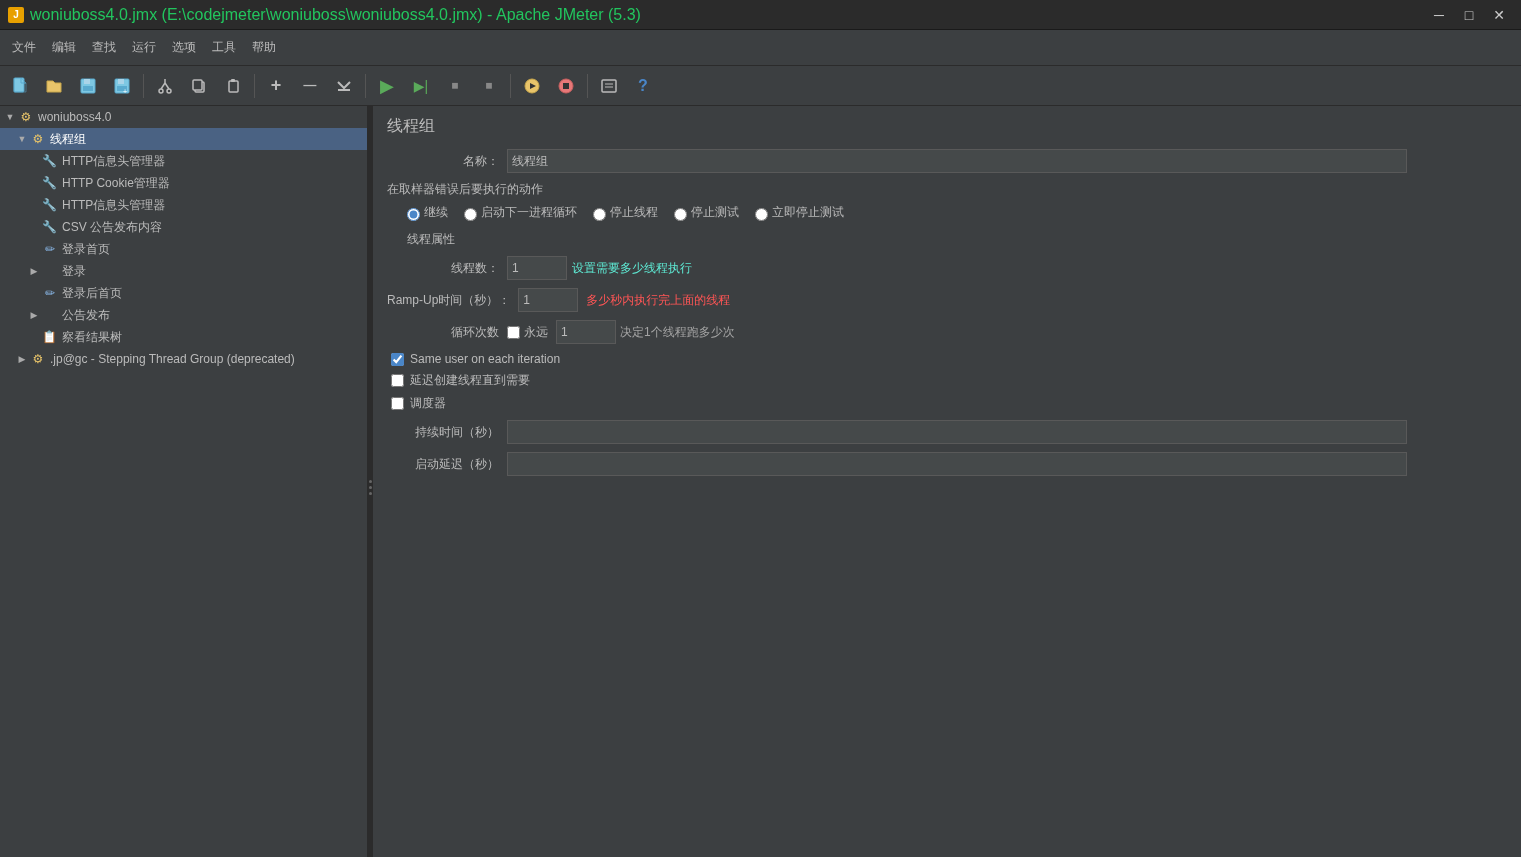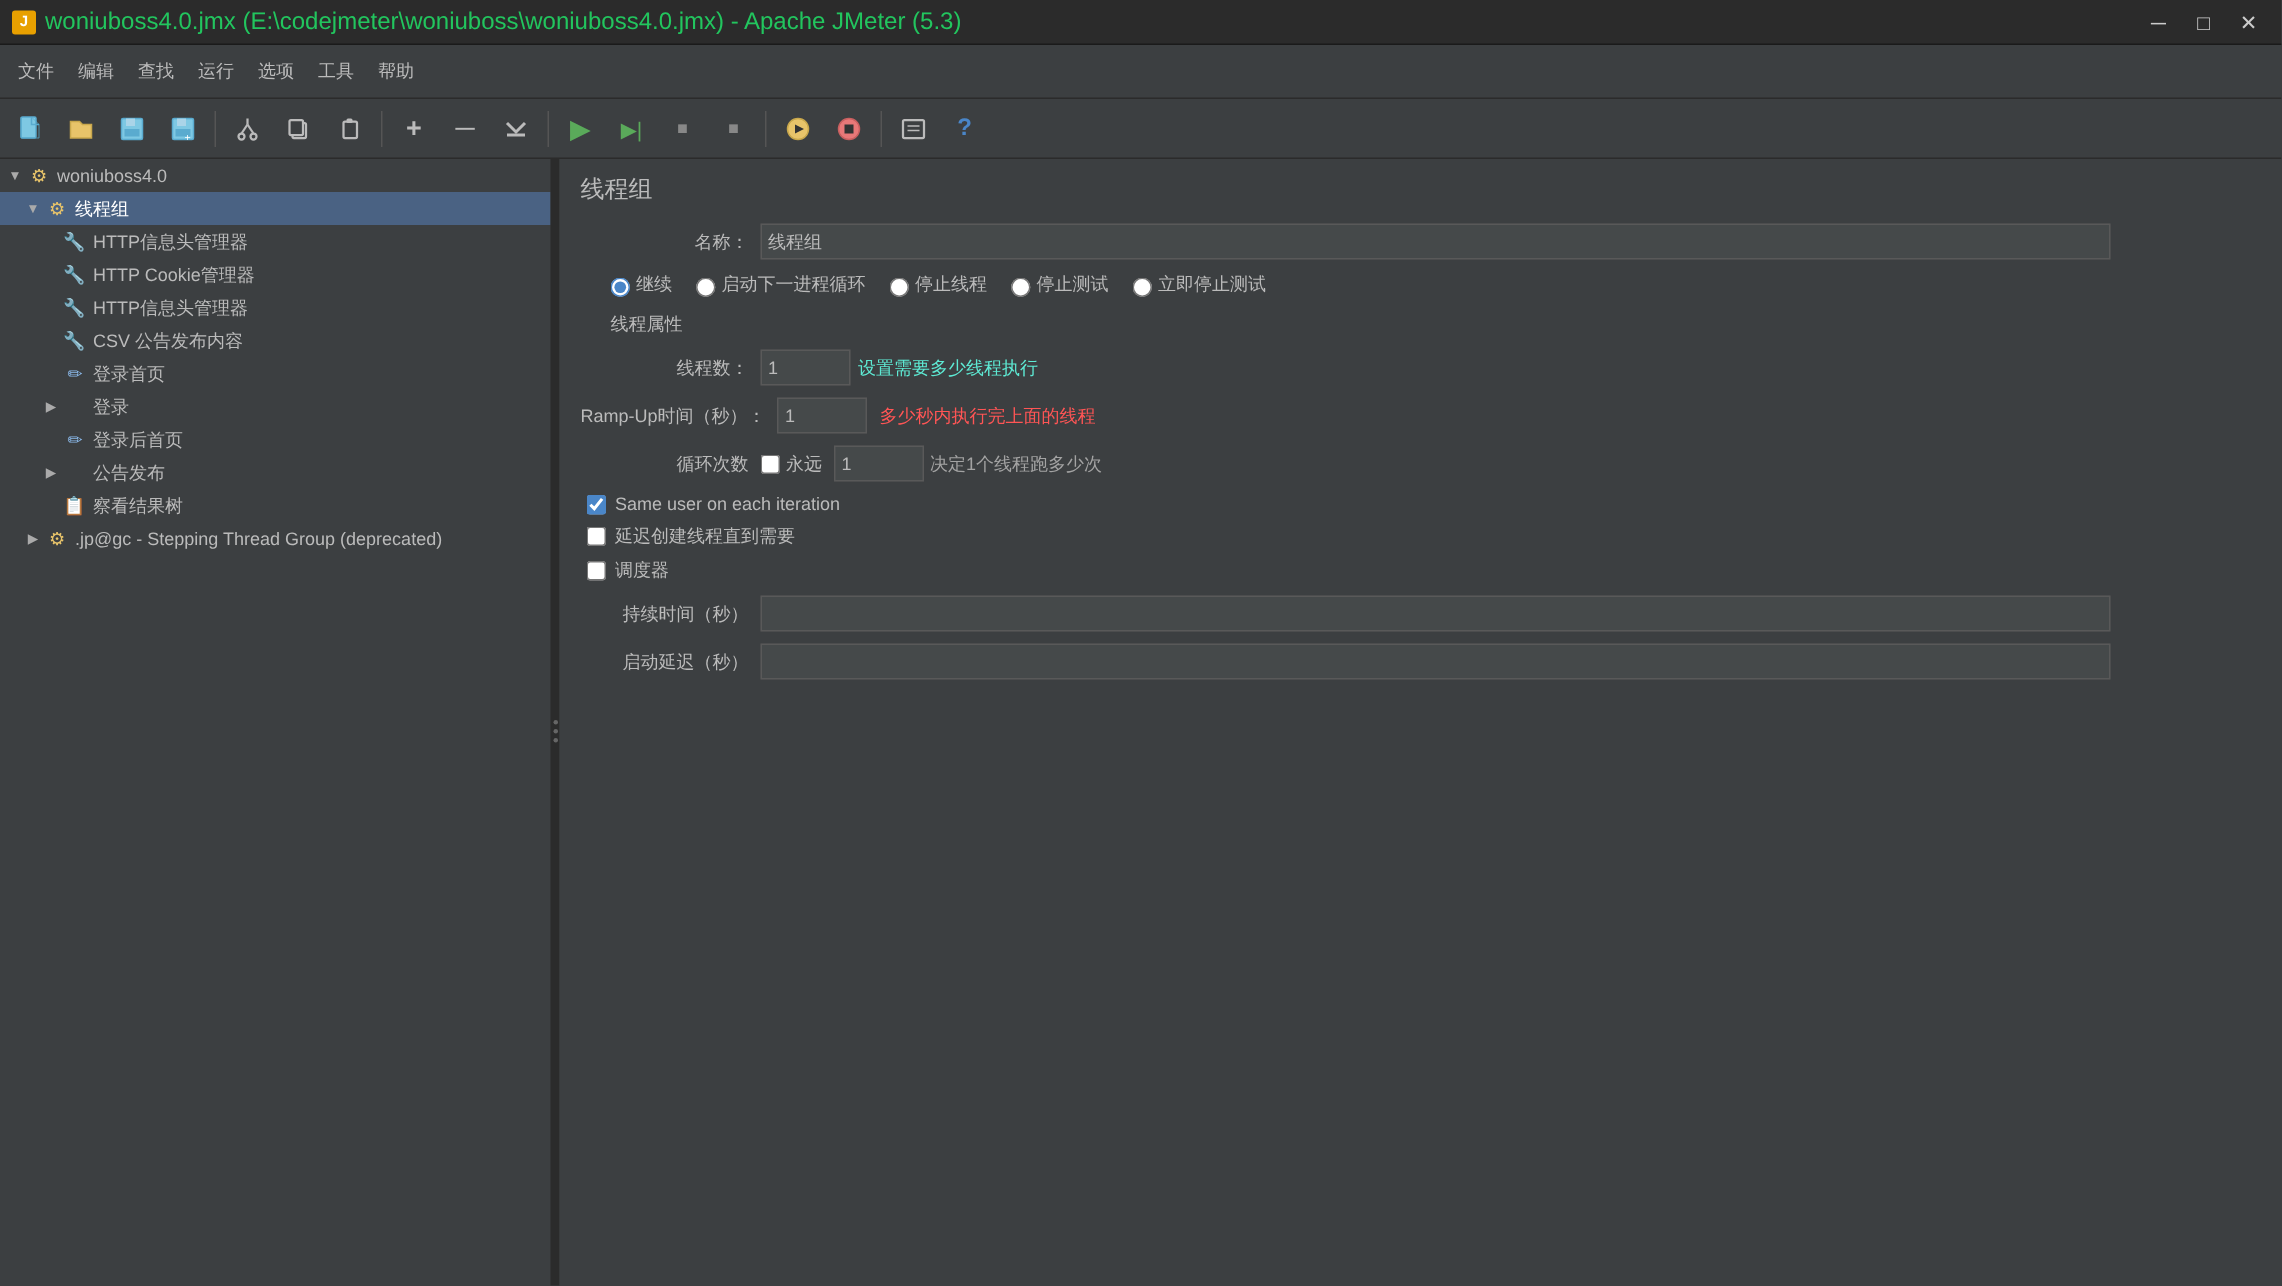--- a/index.html
+++ b/index.html
@@ -476,20 +476,21 @@
 
     <div class="section-title">线程组</div>
 
     <div class="form-row">
       <span class="form-label">名称：</span>
       <input class="form-input" type="text" style="max-width: 900px;" value="线程组">
     </div>
 
 
     <div class="on-error-section">
+      <div class="on-error-label">在取样器错误后要执行的动作</div>
       <div class="radio-group">
         <label class="radio-label">
           <input type="radio" name="on-error" checked="" style="">
           <span>继续</span>
         </label>
         <label class="radio-label">
           <input type="radio" name="on-error" style="">
           <span>启动下一进程循环</span>
         </label>
         <label class="radio-label">

